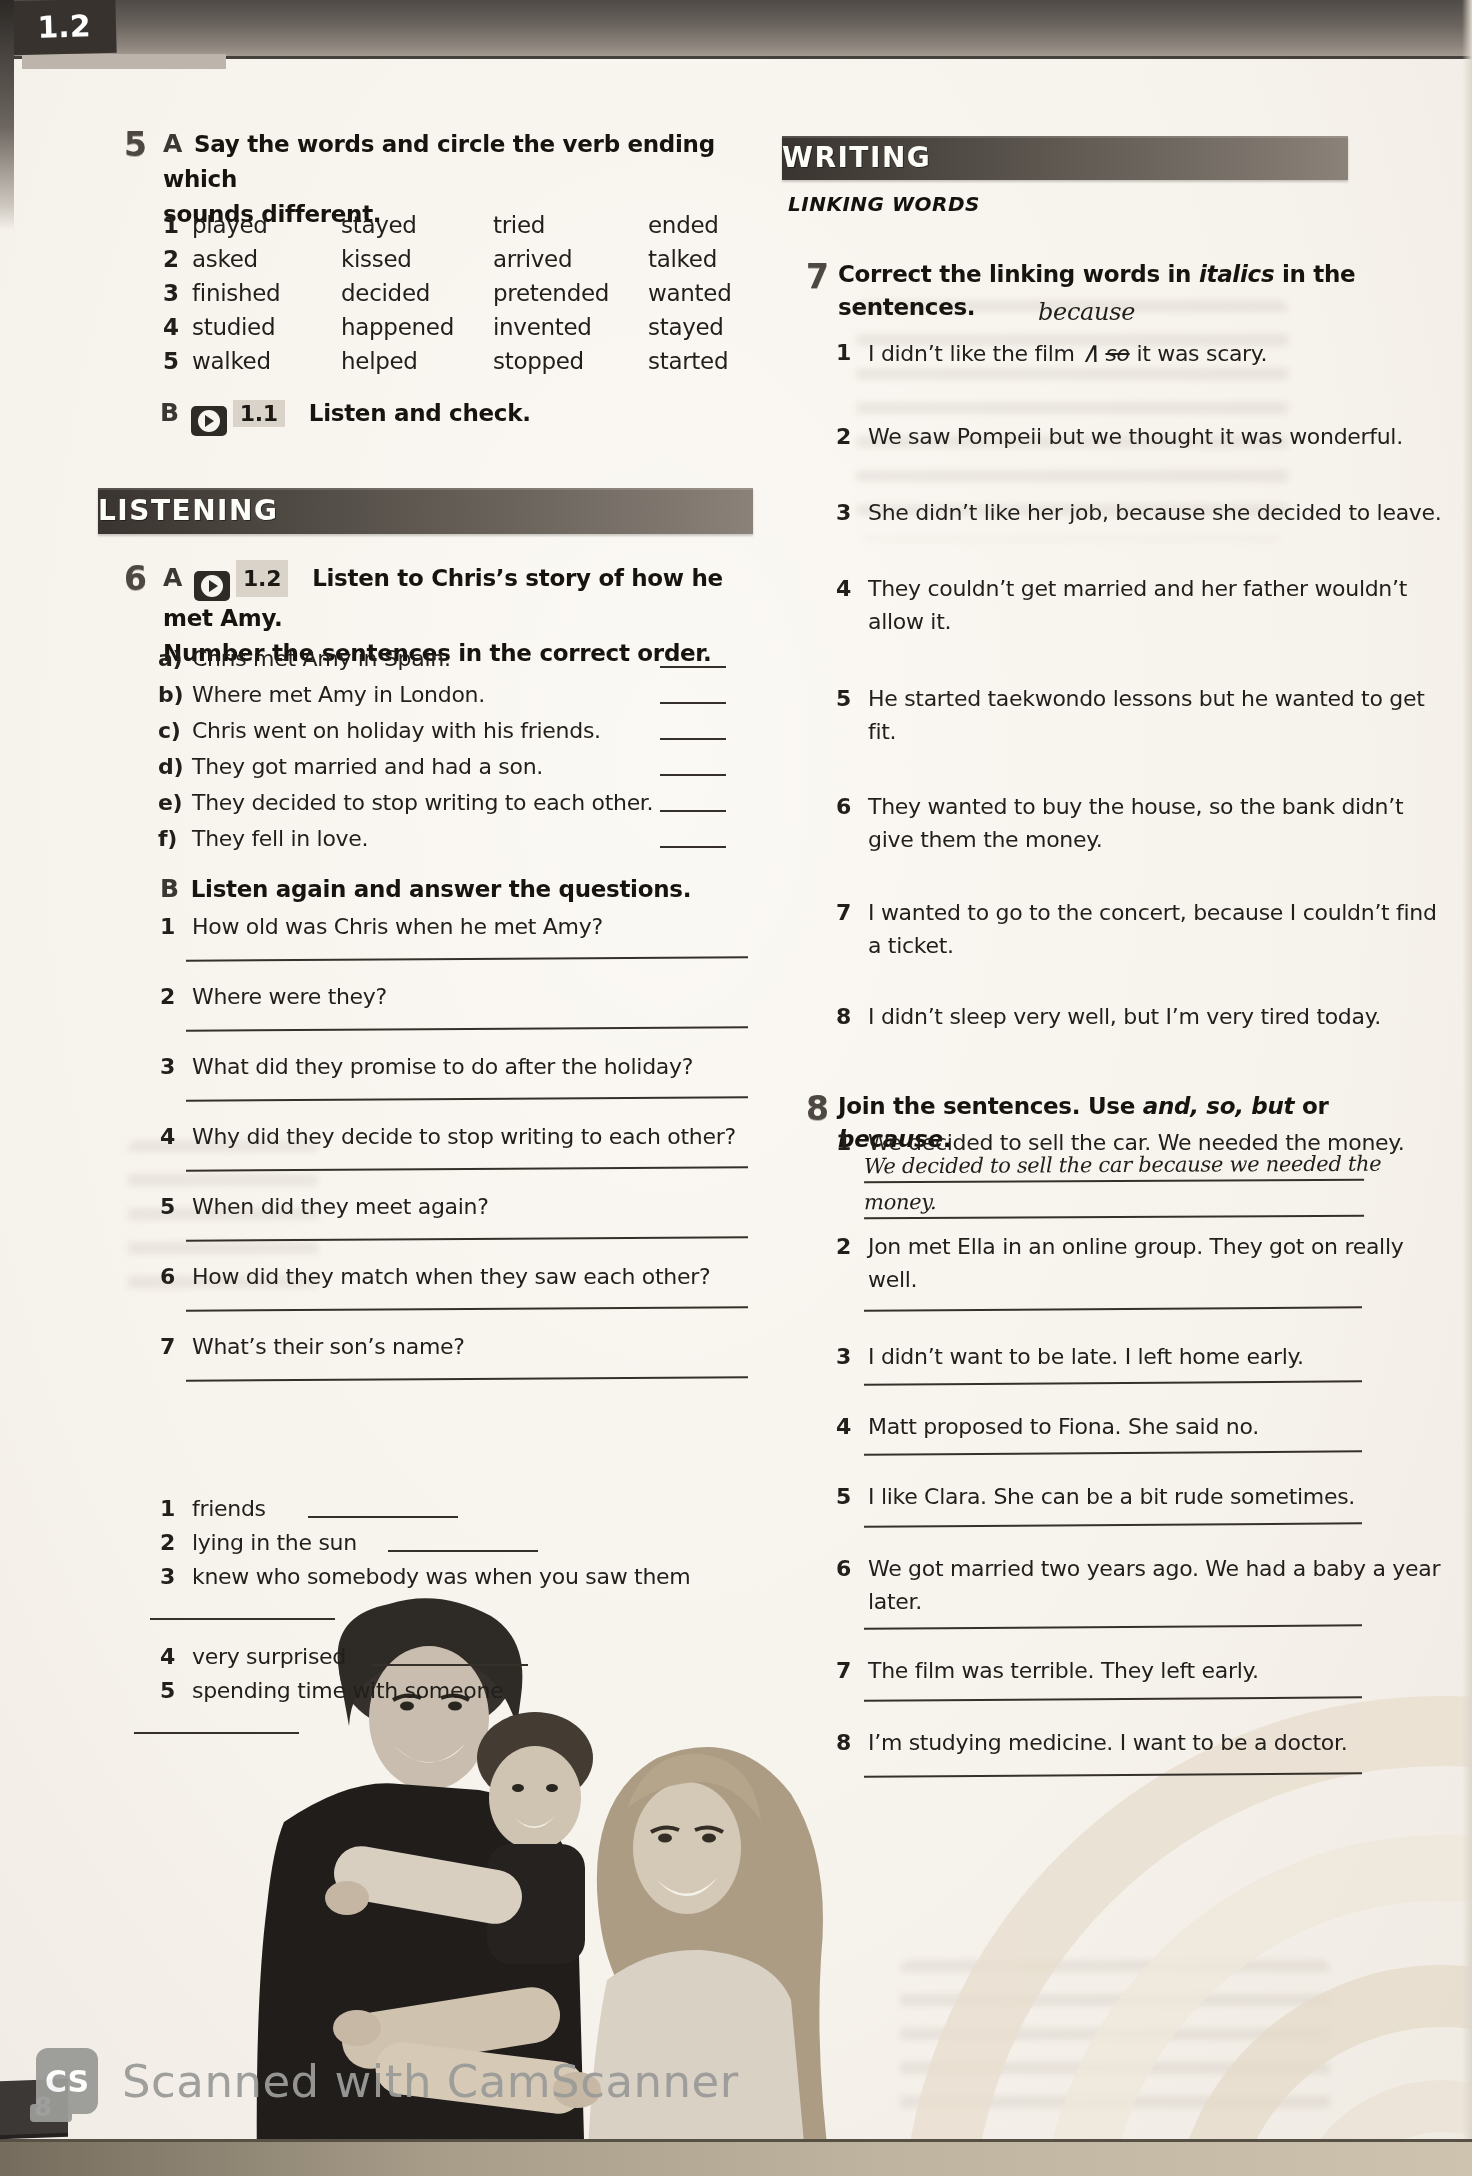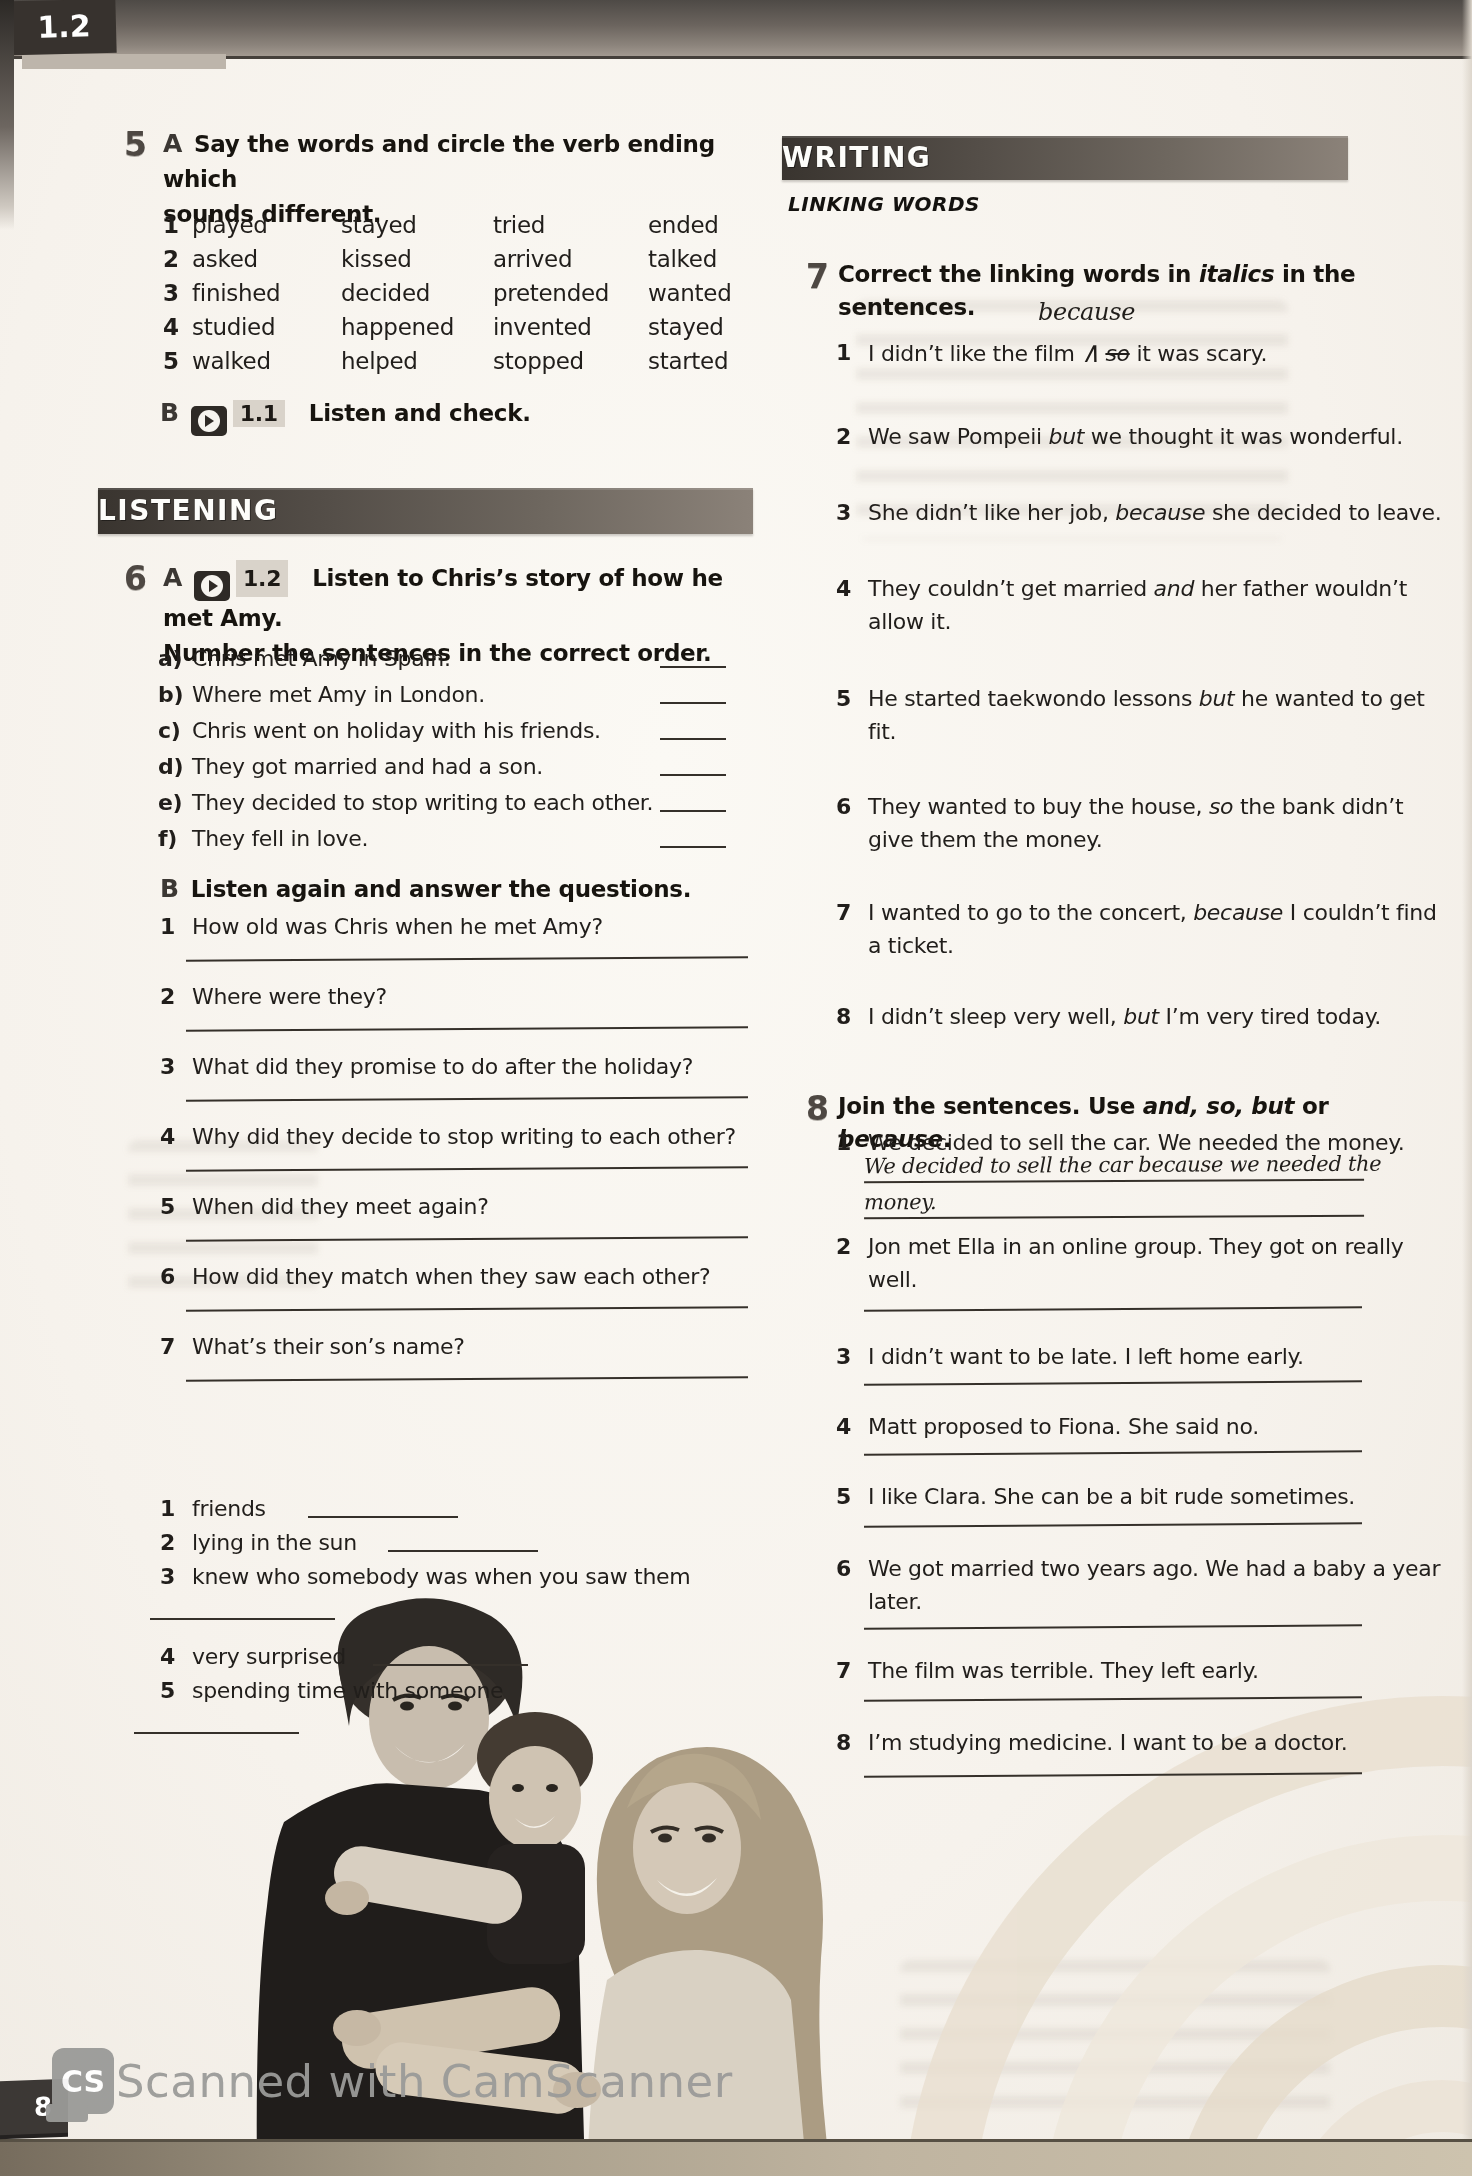--- a/index.html
+++ b/index.html
@@ -54,36 +54,36 @@
 
   
   .mrow{position:absolute;left:0;padding-left:84px;line-height:30px;}
   .mrow .mnum{position:absolute;left:52px;font-weight:700;}
   .mline{display:inline-block;border-bottom:2px solid #35302a;height:20px;vertical-align:-2px;}
   .mline-solo{position:absolute;border-bottom:2px solid #35302a;height:0;}
 
   
   .w-item{position:absolute;left:0;width:585px;padding-left:80px;line-height:33px;}
   .w-num{position:absolute;left:48px;font-weight:700;}
-  .lnk{font-style:italic;}
+  .lnk{}
   .strike{text-decoration:line-through;text-decoration-thickness:2px;font-style:italic;}
   .caret{display:inline-block;transform:skewX(-14deg) scaleY(1.15);margin:0 3px;font-size:25px;}
   .hand{font-style:italic;font-family:"DejaVu Serif","Liberation Serif",serif;font-size:21px;white-space:nowrap;}
   .hand-row{position:absolute;left:76px;width:500px;border-bottom:2px solid #35302a;padding-bottom:3px;transform:rotate(-0.3deg);}
   .j-line{position:absolute;left:76px;width:498px;border-bottom:2px solid #35302a;transform:rotate(-0.4deg);}
 
   
   #arcs{position:absolute;right:0;bottom:0;width:770px;height:560px;z-index:0;}
   #photo{position:absolute;left:228px;top:1576px;width:712px;height:600px;z-index:1;}
   .bottom-strip{position:absolute;left:0;bottom:0;width:100%;height:34px;z-index:3;
                 background:linear-gradient(90deg,#766c5d,#a79d89 30%,#bfb4a0 60%,#cdc3ae);border-top:3px solid #575044;}
   .page-tab{position:absolute;left:0;top:2080px;width:68px;height:54px;background:#3c3835;z-index:4;transform:skewY(-2deg);
             color:#fff;font-weight:800;font-size:26px;display:flex;align-items:center;justify-content:flex-end;padding-right:16px;
             box-shadow:0 4px 0 #242120;box-sizing:border-box;}
-  .watermark{position:absolute;left:52px;top:2048px;display:flex;gap:2px;align-items:center;z-index:6;opacity:.95;justify-content:flex-end;}
+  .watermark{position:absolute;left:36px;top:2048px;display:flex;gap:24px;align-items:center;z-index:6;opacity:.95;justify-content:flex-end;}
   .cs-logo{width:62px;height:66px;background:#9a9a98;border-radius:12px;color:#fff;font-weight:800;font-size:30px;
            display:flex;align-items:center;justify-content:center;position:relative;}
   .cs-logo:after{content:"";position:absolute;left:-6px;bottom:-8px;width:42px;height:18px;background:#9a9a98;border-radius:4px;}
   .wm-text{font-size:45px;color:#9b9b99;letter-spacing:.5px;}
 
   .ghost{position:absolute;z-index:0;border-radius:10px;filter:blur(3px);
          background:repeating-linear-gradient(180deg,rgba(125,112,95,.10) 0 12px,rgba(0,0,0,0) 12px 34px);}
 </style>
 </head>
 <body>

